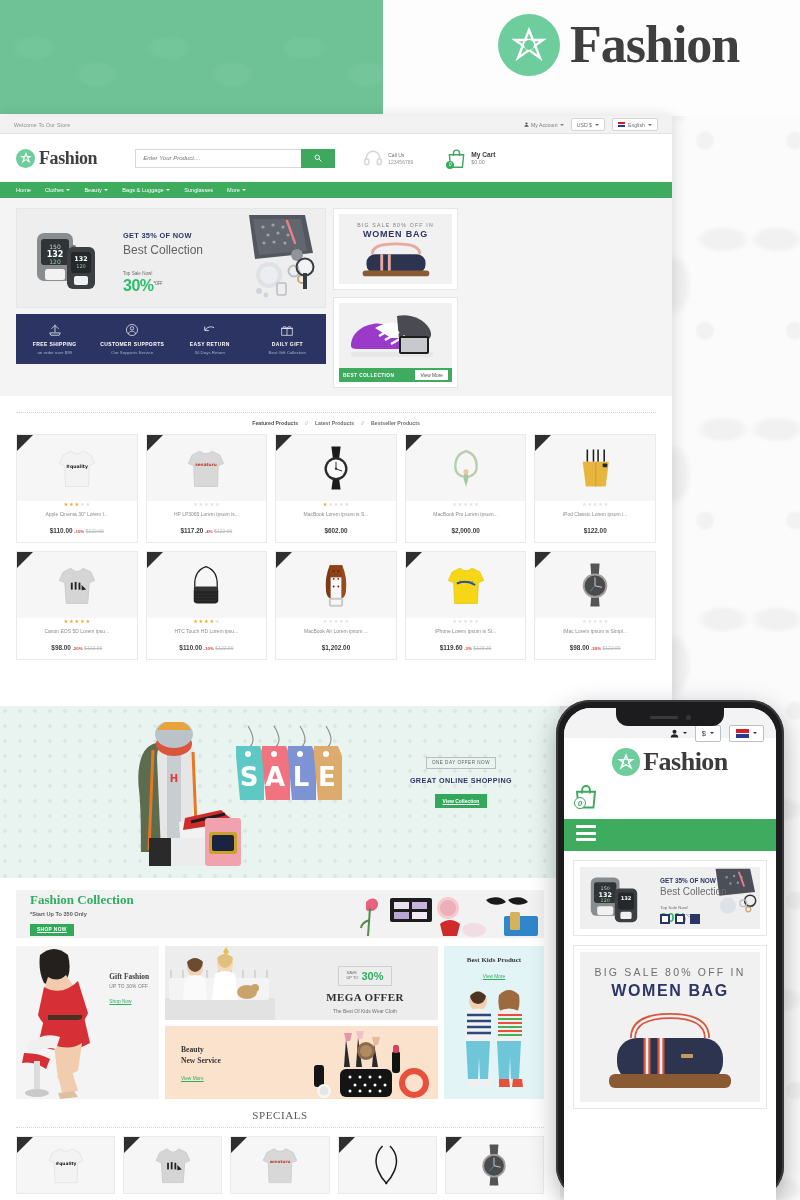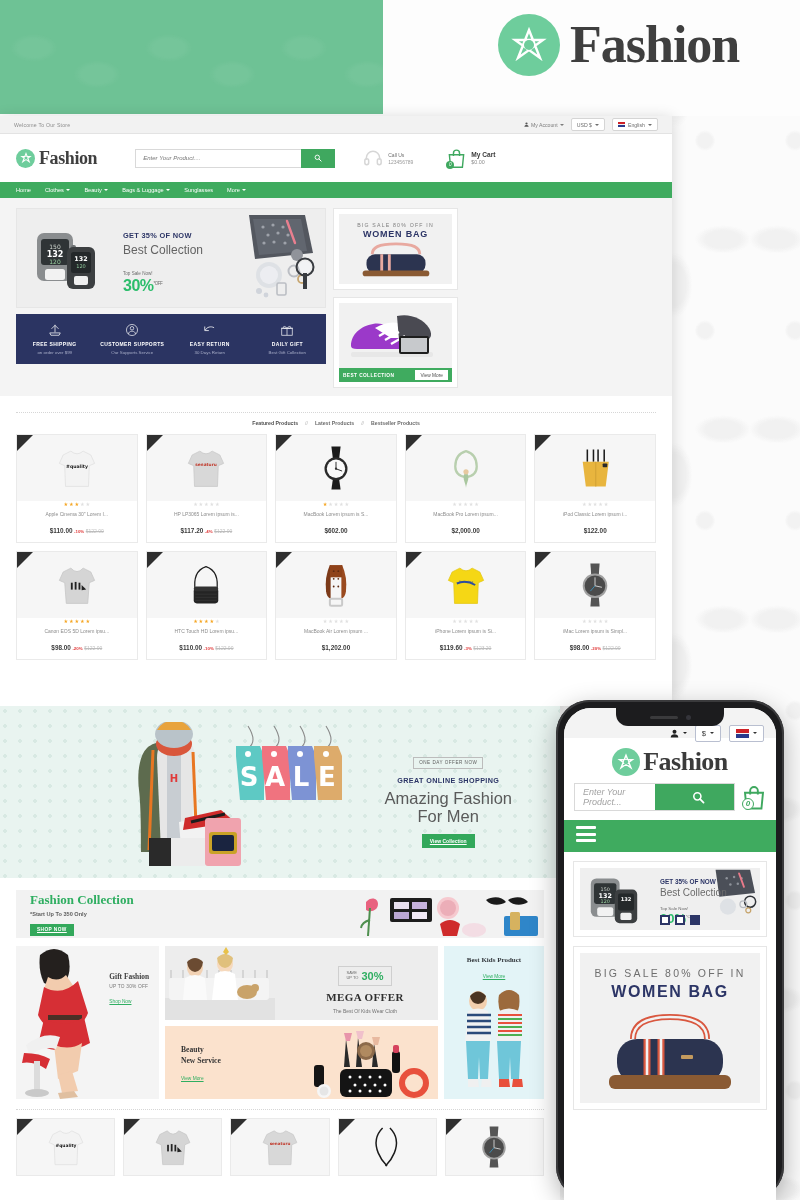--- a/index.html
+++ b/index.html
@@ -824,24 +824,20 @@
         <text x="17" y="62">S</text>
           <text x="43" y="62">A</text>
           <text x="69" y="62">L</text>
           <text x="95" y="62">E</text>
       </g>
     </svg>
   </span>
   <div class="sale-right">
     <div class="offerpill">ONE DAY OFFER NOW</div>
     <div class="sale-k">GREAT ONLINE SHOPPING</div>
-    <div class="sale-h">
-      <span>Amazing Fashion</span><br>
-      <span>For Men</span>
-    </div>
     <a class="vcbtn" href="#">View Collection</a>
   </div>
 </div>
 
 <div class="lower">
   <div class="fcBanner">
     <div class="fcLeft">
       <h3>Fashion Collection</h3>
       <p>*Start Up To 350 Only</p>
       <a class="shopnow" href="#">SHOP NOW</a>
@@ -981,20 +977,21 @@
         <g stroke="#4caf50" stroke-width="2">
             <path d="M52 32h24M52 40h24M52 48h24"></path>
           </g>
         <path d="M51 54h24l-2 38h-8l-1-22-1 22h-10z" fill="#6fc6d9"></path>
         <path d="M53 92h10l1 8H53zM67 92h9l1 8H66z" fill="#e8503c"></path>
       </svg>
     </div>
   </div>
 
   <div class="specials">
+    <div class="secTitle">SPECIALS</div>
     <div class="secRule"></div>
     <div class="specialsGrid" id="specials-grid">
         <div class="sThumb">
           <span class="ribbon"></span>
           <svg width="44" height="44" viewBox="0 0 60 60">
             <path d="M22 8 L12 13 L7 24 L14 27 L15 54 L45 54 L46 27 L53 24 L48 13 L38 8 q-8 7 -16 0z" fill="#f3f3f3" stroke="#e0e0e0"></path>
             <text x="30" y="30" font-size="6" text-anchor="middle" font-family="DejaVu Sans" font-weight="bold" fill="#1b1b1b">#quality</text>
           </svg>
         </div>
         <div class="sThumb">
@@ -1068,29 +1065,20 @@
       <span class="dot">
         <svg width="18" height="18" viewBox="0 0 40 40">
           <path d="M20 5 L31 33 L6 15 L34 15 L9 33 Z" fill="none" stroke="#fff" stroke-width="3.2" stroke-linecap="round"></path>
           <circle cx="20" cy="20" r="5" fill="#6ecd9c"></circle>
         </svg>
       </span>
       <span class="tx">Fashion</span>
     </div>
 
     <div class="ph-search">
-      <div class="inp">
-        <span>Enter Your Product...</span>
-        <span class="sbtn">
-          <svg width="13" height="13" viewBox="0 0 16 16">
-            <circle cx="6.6" cy="6.6" r="4.4" fill="none" stroke="#fff" stroke-width="1.9"></circle>
-            <path d="M10 10 L14.2 14.2" stroke="#fff" stroke-width="2.2" stroke-linecap="round"></path>
-          </svg>
-        </span>
-      </div>
       <span class="ph-cartbag">
         <svg width="24" height="27" viewBox="0 0 20 22">
           <path d="M2.5 7h15l-1.3 13.2H3.8z" fill="none" stroke="#3fa85f" stroke-width="1.6"></path>
           <path d="M6.8 8.4V5.4a3.2 3.2 0 016.4 0v3" fill="none" stroke="#3fa85f" stroke-width="1.6"></path>
         </svg>
         <i class="ph-cart-badge">0</i>
       </span>
     </div>
 
     <div class="ph-nav">

